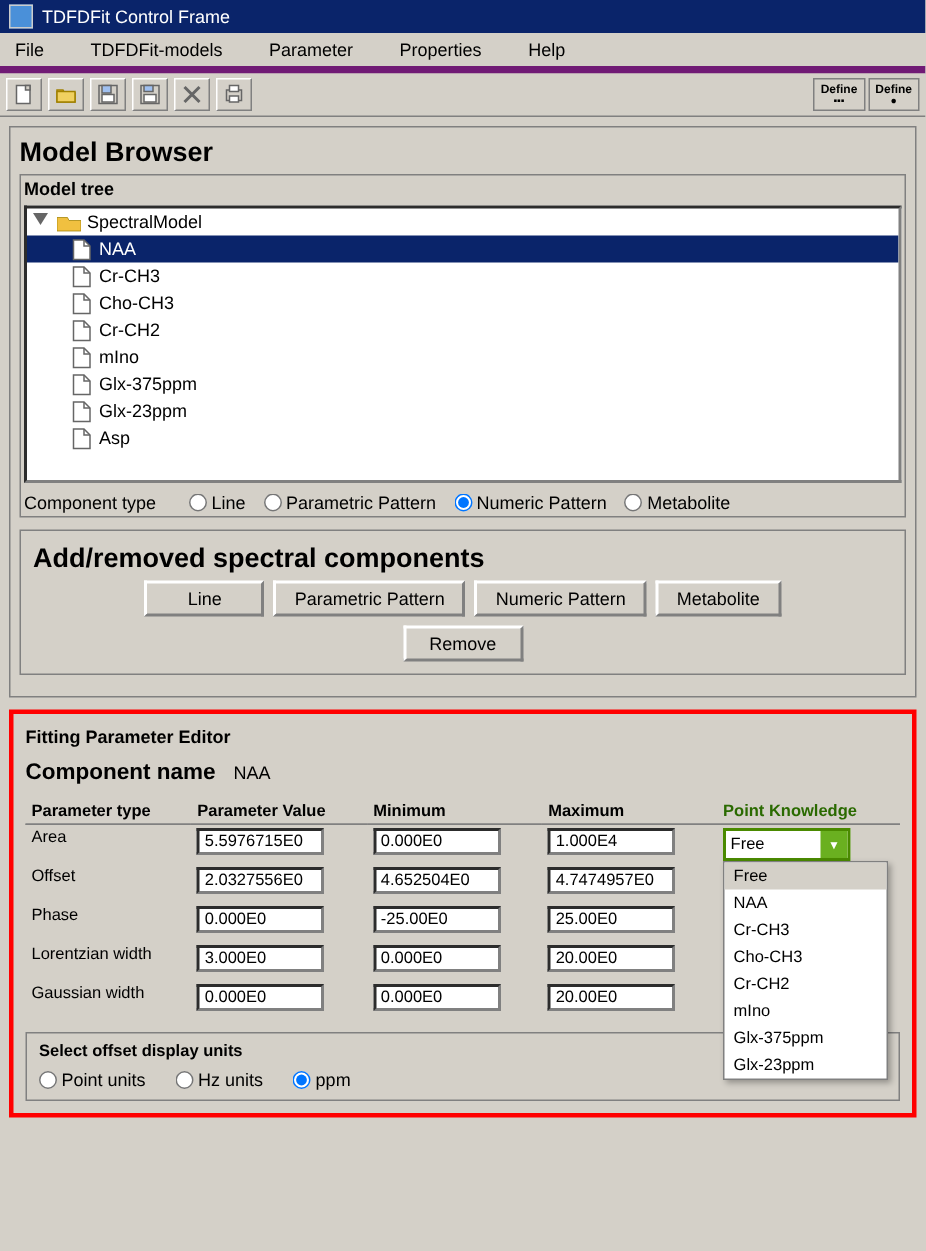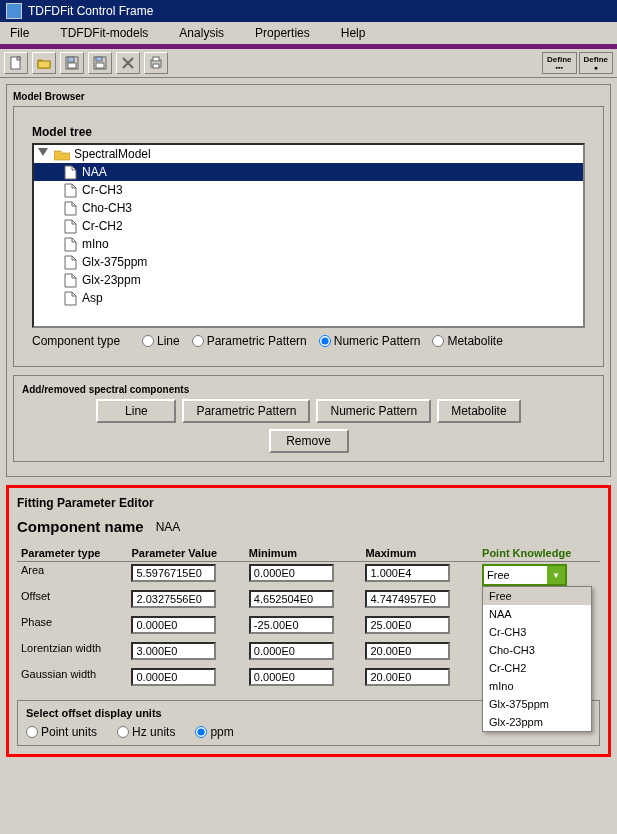--- a/index.html
+++ b/index.html
@@ -78,36 +78,36 @@
     }
 
     
     .main-content {
       padding: 6px;
       background: #d4d0c8;
     }
 
     .section-title {
       font-weight: bold;
-      font-size: 10px;
+      font-size: 18px;
       margin-bottom: 4px;
     }
 
     
     .model-browser {
       background: #d4d0c8;
       border: 1px solid #808080;
       padding: 6px;
       margin-bottom: 8px;
     }
 
     .model-tree-section {
       background: #d4d0c8;
       border: 1px solid #808080;
-      padding: 18px;
+      padding: 2px;
       margin-bottom: 8px;
     }
     .model-tree-label {
       font-size: 12px;
       font-weight: bold;
       margin-bottom: 4px;
     }
 
     .tree-container {
       background: white;
@@ -348,21 +348,21 @@
 <body>
 
 <div class="title-bar">
   <div class="title-bar-icon"></div>
   <span>TDFDFit Control Frame</span>
 </div>
 
 <div class="menu-bar">
   <span class="menu-item">File</span>
   <span class="menu-item">TDFDFit-models</span>
-  <span class="menu-item">Analysis</span>
+  <span class="menu-item">Parameter</span>
   <span class="menu-item">Properties</span>
   <span class="menu-item">Help</span>
 </div>
 
 <div class="toolbar">
   <button class="toolbar-btn" title="New">
     <svg width="14" height="14" viewBox="0 0 14 14">
         <rect x="2" y="1" width="9" height="12" fill="white" stroke="#666" stroke-width="1"></rect>
         <polyline points="8,1 11,4" fill="none" stroke="#666" stroke-width="1"></polyline>
         <rect x="8" y="1" width="3" height="3" fill="#d4d0c8" stroke="#666" stroke-width="1"></rect>

